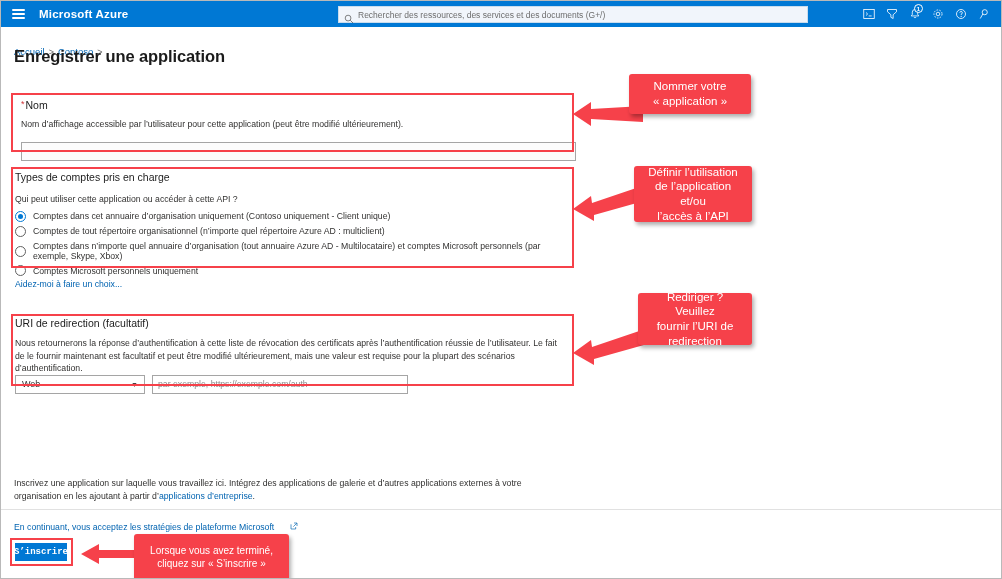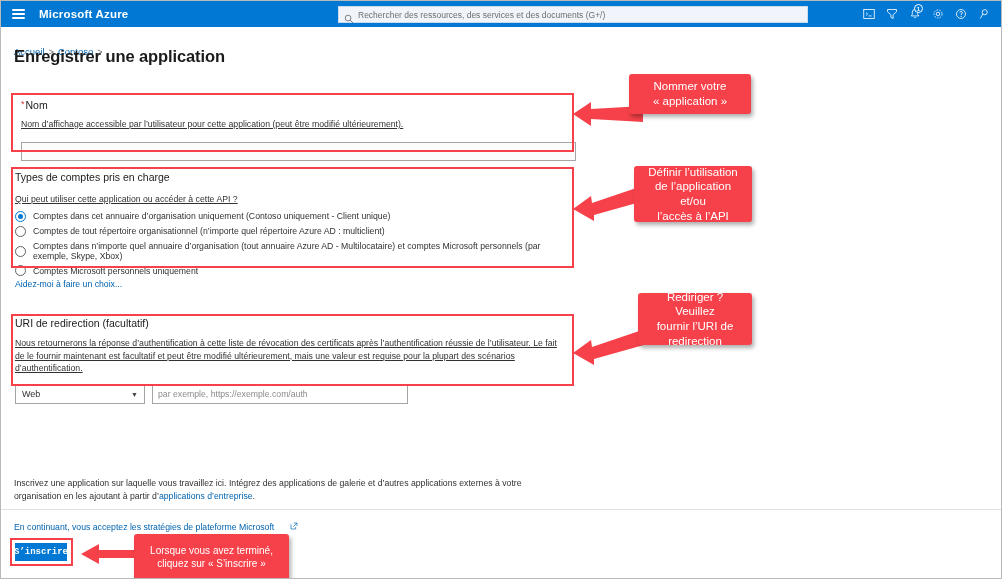--- a/index.html
+++ b/index.html
@@ -106,21 +106,21 @@
   }
 
   
   .sect { position:absolute; }
   .sect-label {
     font-size:10.5px; color:#1b1b1b;
     margin-bottom:7px;
   }
   .req-star { color:#d13438; font-size:9px; vertical-align:top; margin-right:1px; }
   .sect-help {
-    font-size:8.7px; color:#323130; line-height:1.45;text-decoration:underline;
+    font-size:8.7px; color:#323130; line-height:1.45;
   }
   .txtinput {
     width:555px; height:19px;
     border:1px solid #a5a5a5;
     background:#fcfcfc;
     font-family:"Liberation Sans", sans-serif;
     font-size:9px; color:#323130;
     padding:0 5px;
     outline:none;
   }
@@ -141,21 +141,21 @@
   .radio.on:after {
     content:""; position:absolute;
     left:2px; top:2px; width:5px; height:5px;
     border-radius:50%; background:#0078d4;
   }
   .radio-label { font-size:8.7px; color:#323130; line-height:1.2; }
 
   .bluelink { color:#0063b1; cursor:pointer; text-decoration:none; }
 
   
-  .uri-row { display:flex; align-items:center; gap:7px; margin-top:10px; }
+  .uri-row { display:flex; align-items:center; gap:7px; }
   .sel {
     width:130px; height:19px;
     border:1px solid #a5a5a5; background:#fff;
     display:flex; align-items:center; justify-content:space-between;
     padding:0 6px; font-size:9px; color:#323130;
     cursor:pointer;
   }
   .sel .chev { font-size:7px; color:#444; }
   .uri-input {
     width:256px; height:19px;

